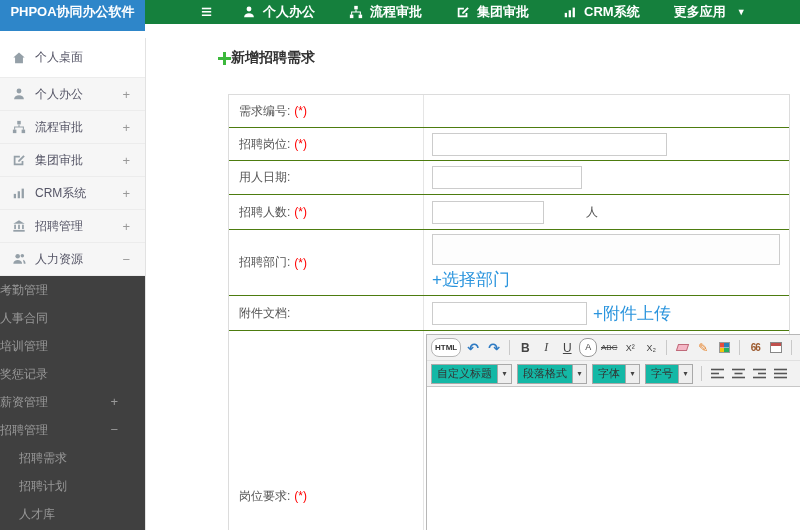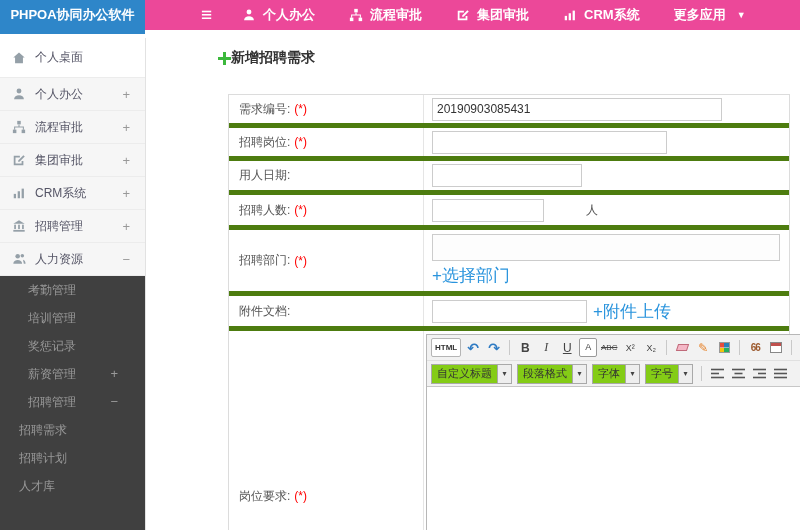--- a/index.html
+++ b/index.html
@@ -3,54 +3,54 @@
 <meta charset="utf-8">
 <style>
   * { box-sizing: border-box; }
   html,body { margin:0; padding:0; }
   body {
     width:800px; height:530px; overflow:hidden; position:relative;
     font-family:"Liberation Sans","DejaVu Sans",sans-serif;
     font-size:12px; color:#333; background:#fff;
   }
   
-  .topbar { position:absolute; top:0; left:0; width:800px; height:30px;
-    background:#ec4899; display:flex; align-items:center; z-index:5; }
+  .topbar { position:absolute; top:0; left:0; width:800px; height:24px;
+    background:#15803d; display:flex; align-items:center; z-index:5; }
   .logo { width:145px; height:38px; background:#2e86c9; color:#fff;
     font-weight:bold; font-size:13px; display:flex; align-items:center; justify-content:center; }
   .hamburger { margin-left:56px; color:#fff; font-size:19px; line-height:38px; cursor:pointer; }
   .nav { display:flex; align-items:center; margin-left:30px; gap:34px; }
   .nav-item { color:#fff; font-size:13px; font-weight:bold; display:flex;
     align-items:center; gap:7px; cursor:pointer; text-decoration:none; }
   .nav-item svg { display:block; }
   .nav-caret { font-size:9px; margin-left:4px; }
   
   .sidebar { position:absolute; top:38px; left:0; width:146px; bottom:0;
     background:#404040; border-right:1px solid #e2e2e2; }
   .side-item { height:33px; padding-left:12px; border-bottom:1px solid #ececec;
     color:#556; font-size:12px; position:relative; display:flex; align-items:center;
     gap:9px; cursor:pointer; background:#f6f6f6; }
   .side-item.active { height:40px; background:#fff; }
   .side-item .sicon { width:14px; height:14px; display:flex; align-items:center; }
   .side-item .toggle { position:absolute; right:15px; color:#999; font-size:13px; }
-  .side-sub { height:28px; line-height:28px; padding-left:28px; color:#999;
+  .side-sub { height:28px; line-height:28px; color:#999;
     font-size:12px; position:relative; cursor:pointer; }
   .side-sub .toggle { position:absolute; right:27px; color:#999; font-size:13px; }
   .side-sub2 { height:28px; line-height:28px; padding-left:19px; color:#999;
     font-size:12px; cursor:pointer; }
   
   .main { position:absolute; left:147px; top:38px; right:0; bottom:0; background:#fff; overflow:hidden; }
   .title-row { margin:10px 0 0 71px; height:20px; display:flex; align-items:center; gap:0; }
   .title-row h1 { margin:0; font-size:14px; font-weight:bold; color:#333; }
   .plus-icon { width:13px; height:13px; position:relative; display:inline-block; }
   .plus-icon::before { content:""; position:absolute; left:0; top:5px; width:13px; height:3px; background:#3cb83c; }
   .plus-icon::after  { content:""; position:absolute; left:5px; top:0; width:3px; height:13px; background:#3cb83c; }
   
   .form { margin:26px 0 0 81px; width:562px; border:1px solid #dcdcdc; }
-  .frow { display:flex; border-bottom:5px solid #4d7c0f; }
+  .frow { display:flex; border-bottom:1px solid #4d7c0f; }
   .frow:last-child { border-bottom:none; }
   .cell-label { width:195px; min-width:195px; padding:0 10px; display:flex; align-items:center;
     border-right:1px solid #e5e5e5; color:#555; }
   .req { color:#f00; margin-left:4px; }
   .cell-input { flex:1; padding:4px 8px; display:flex; align-items:center; }
   .inp { height:23px; border:1px solid #ccc; padding:0 4px; font-size:12px;
     font-family:inherit; color:#333; background:#fff; }
   .w290{width:290px} .w235{width:235px} .w150{width:150px} .w112{width:112px} .w155{width:155px}
   .suffix { margin-left:42px; color:#555; }
   .col { flex-direction:column; align-items:flex-start; justify-content:center; gap:3px; }
@@ -59,41 +59,41 @@
   .blue-link { color:#2a94dd; text-decoration:none; font-size:17px; cursor:pointer; }
   .ml6 { margin-left:6px; }
   
   .ed-cell { flex:1; padding:3px 2px; }
   .editor { border:1px solid #b7b7b7; width:100%; }
   .tbar { display:flex; align-items:center; height:26px; padding:0 4px;
     background:#f2f2f2; gap:3px; overflow:hidden; }
   .tbar.first { border-bottom:1px solid #e0e0e0; }
   .tbar.second { border-bottom:1px solid #c7c7c7; }
   .tbtn { min-width:18px; height:19px; display:inline-flex; align-items:center;
-    justify-content:center; font-size:11px; color:#444; cursor:pointer; border-radius:2px; }
+    justify-content:center; font-size:11px; color:#444; cursor:pointer; border-radius:8px; }
   .sep { width:1px; height:15px; background:#c9c9c9; margin:0 3px; }
   .btn-html { font-size:8px; font-weight:bold; border:1px solid #b5b5b5; background:#fff;
     padding:1px 3px; color:#333; }
   .undo { color:#2f7bc3; font-size:14px; font-weight:bold; }
   .b { font-weight:bold; font-size:12px; }
   .i { font-style:italic; font-family:"Liberation Serif",serif; font-size:12px; }
   .u { text-decoration:underline; font-size:12px; }
   .abox { border:1px solid #999; font-size:9px; line-height:11px; padding:0 2px; background:#fff; }
   .strike { text-decoration:line-through; font-size:8px; letter-spacing:0; }
   .supsub { font-size:9px; }
   .eraser { width:11px; height:7px; background:#f4b7c6; border:1px solid #c06a7a; transform:skewX(-18deg); }
   .brush { color:#e67e22; font-size:12px; }
   .palette { width:11px; height:11px; border:1px solid #999;
     background:
       linear-gradient(90deg,#e74c3c 50%,#2980b9 50%) 0 0/100% 50% no-repeat,
       linear-gradient(90deg,#f1c40f 50%,#27ae60 50%) 0 100%/100% 50% no-repeat; }
   .quote { color:#9c5a2e; font-weight:bold; font-size:10px; letter-spacing:-1px; }
   .cal { width:12px; height:11px; border:1px solid #888; background:#fff; position:relative; }
   .cal::before { content:""; position:absolute; top:0; left:0; right:0; height:3px; background:#c0504d; }
-  .tsel { height:20px; border:1px solid #a9a9a9; background:#84cc16; display:inline-flex;
+  .tsel { height:20px; border:1px solid #a9a9a9; background:#14b8a6; display:inline-flex;
     align-items:center; font-size:11px; color:#333; margin-right:2px; cursor:pointer; }
   .tsel .txt { padding:0 5px; white-space:nowrap; }
   .tsel .car { width:14px; align-self:stretch; display:flex; align-items:center;
     justify-content:center; background:#eee; border-left:1px solid #a9a9a9;
     font-size:8px; color:#444; }
   .ed-body { height:270px; background:#fff; }
 </style>
 </head>
 <body>
 
@@ -222,20 +222,23 @@
         </svg>
     </span>
     <span>人力资源</span>
     <span class="toggle">−</span>
   </div>
 
   <div class="side-sub">
     <span>考勤管理</span>
   </div>
   <div class="side-sub">
+    <span>人事合同</span>
+  </div>
+  <div class="side-sub">
     <span>培训管理</span>
   </div>
   <div class="side-sub">
     <span>奖惩记录</span>
   </div>
   <div class="side-sub">
     <span>薪资管理</span>
     <span class="toggle">+</span>
   </div>
   <div class="side-sub">
@@ -259,23 +262,20 @@
     <span class="plus-icon"></span>
     <h1>新增招聘需求</h1>
   </div>
 
   <div class="form">
 
     <div class="frow" style="height:33px">
       <div class="cell-label">
         <span>需求编号:</span>
         <span class="req">(*)</span>
-      </div>
-      <div class="cell-input">
-        <input class="inp w290" value="20190903085431" style="">
       </div>
     </div>
 
     <div class="frow" style="height:33px">
       <div class="cell-label">
         <span>招聘岗位:</span>
         <span class="req">(*)</span>
       </div>
       <div class="cell-input">
         <input class="inp w235" style="">

